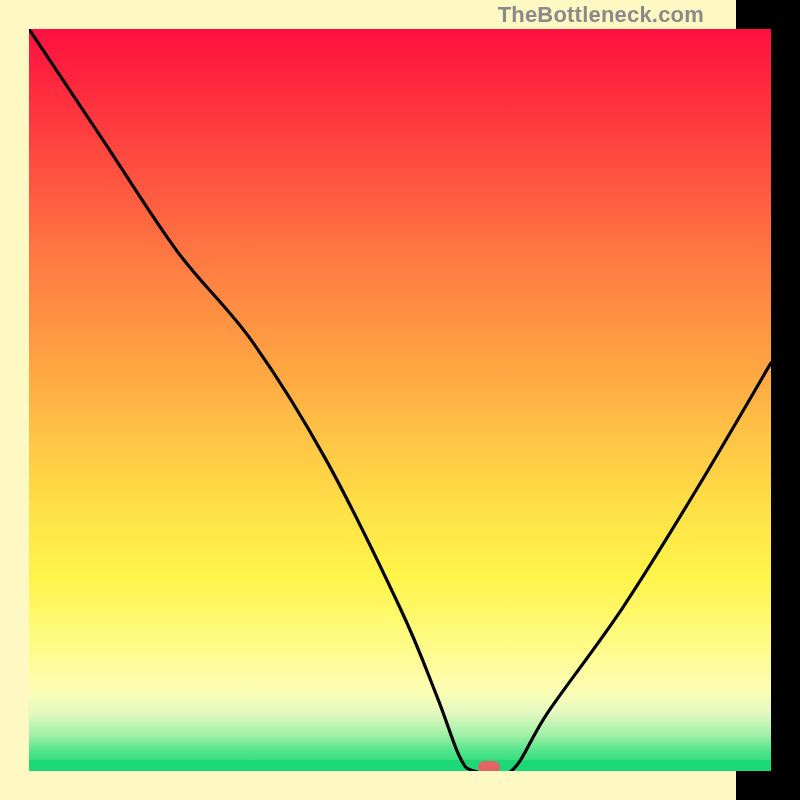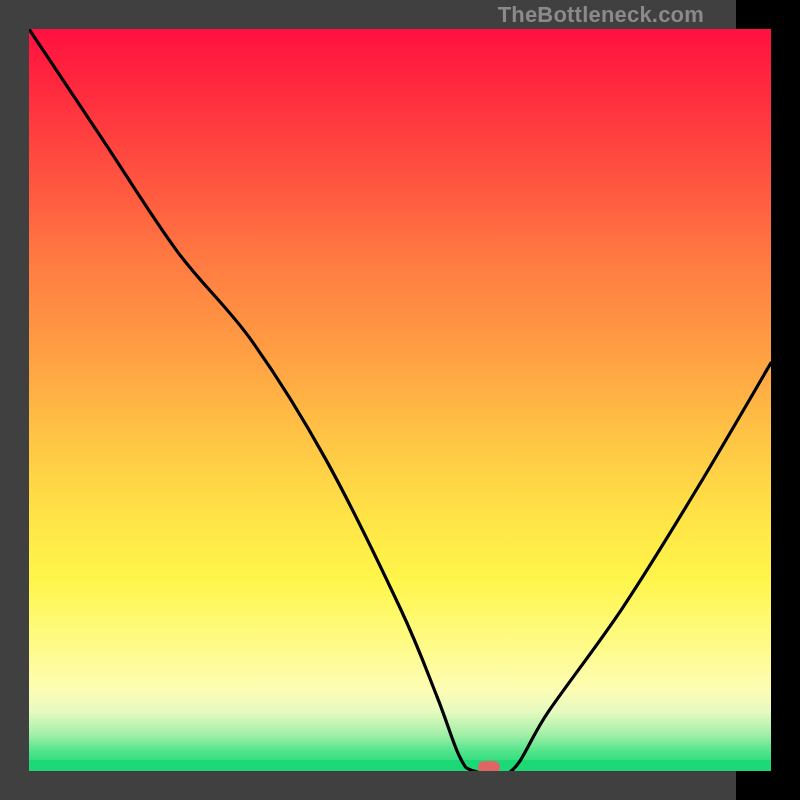--- a/index.html
+++ b/index.html
@@ -9,21 +9,21 @@
     height: 800px;
     background: #000;
     overflow: hidden;
   }
   .frame {
     position: absolute;
     left: 0;
     top: 0;
     width: 736px;
     height: 800px;
-    background: #404040;
+    background: #fef9c3;
   }
   .plot-area {
     position: absolute;
     left: 29px;
     top: 29px;
     width: 742px;
     height: 742px;
     overflow: hidden;
   }
   .gradient {

